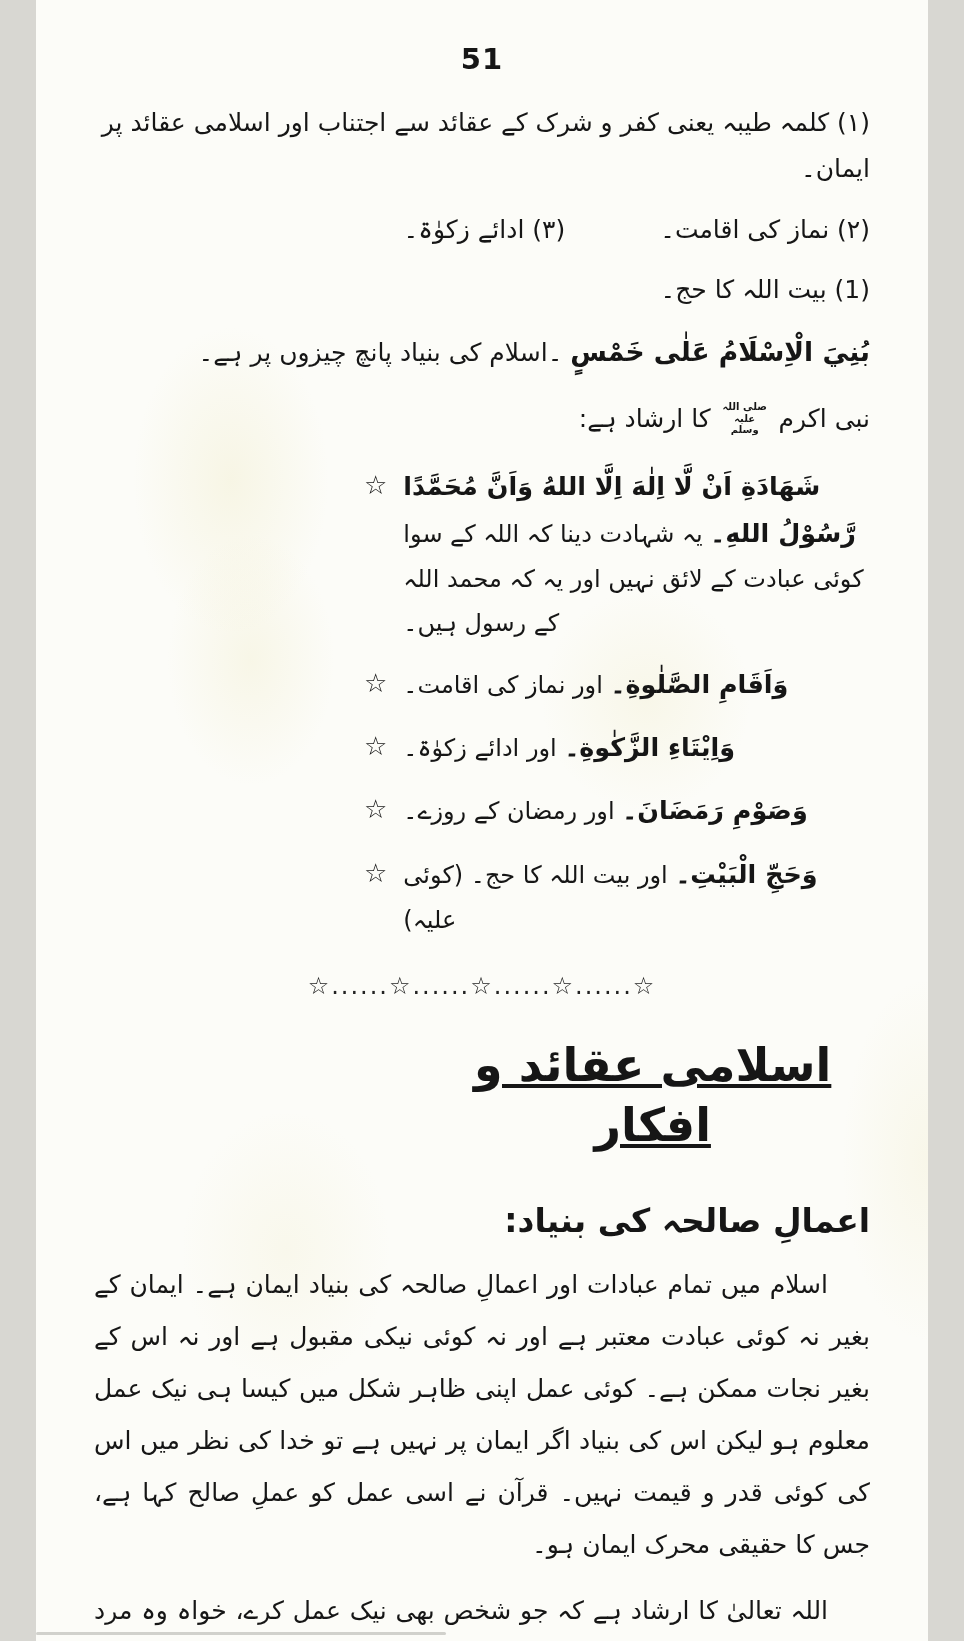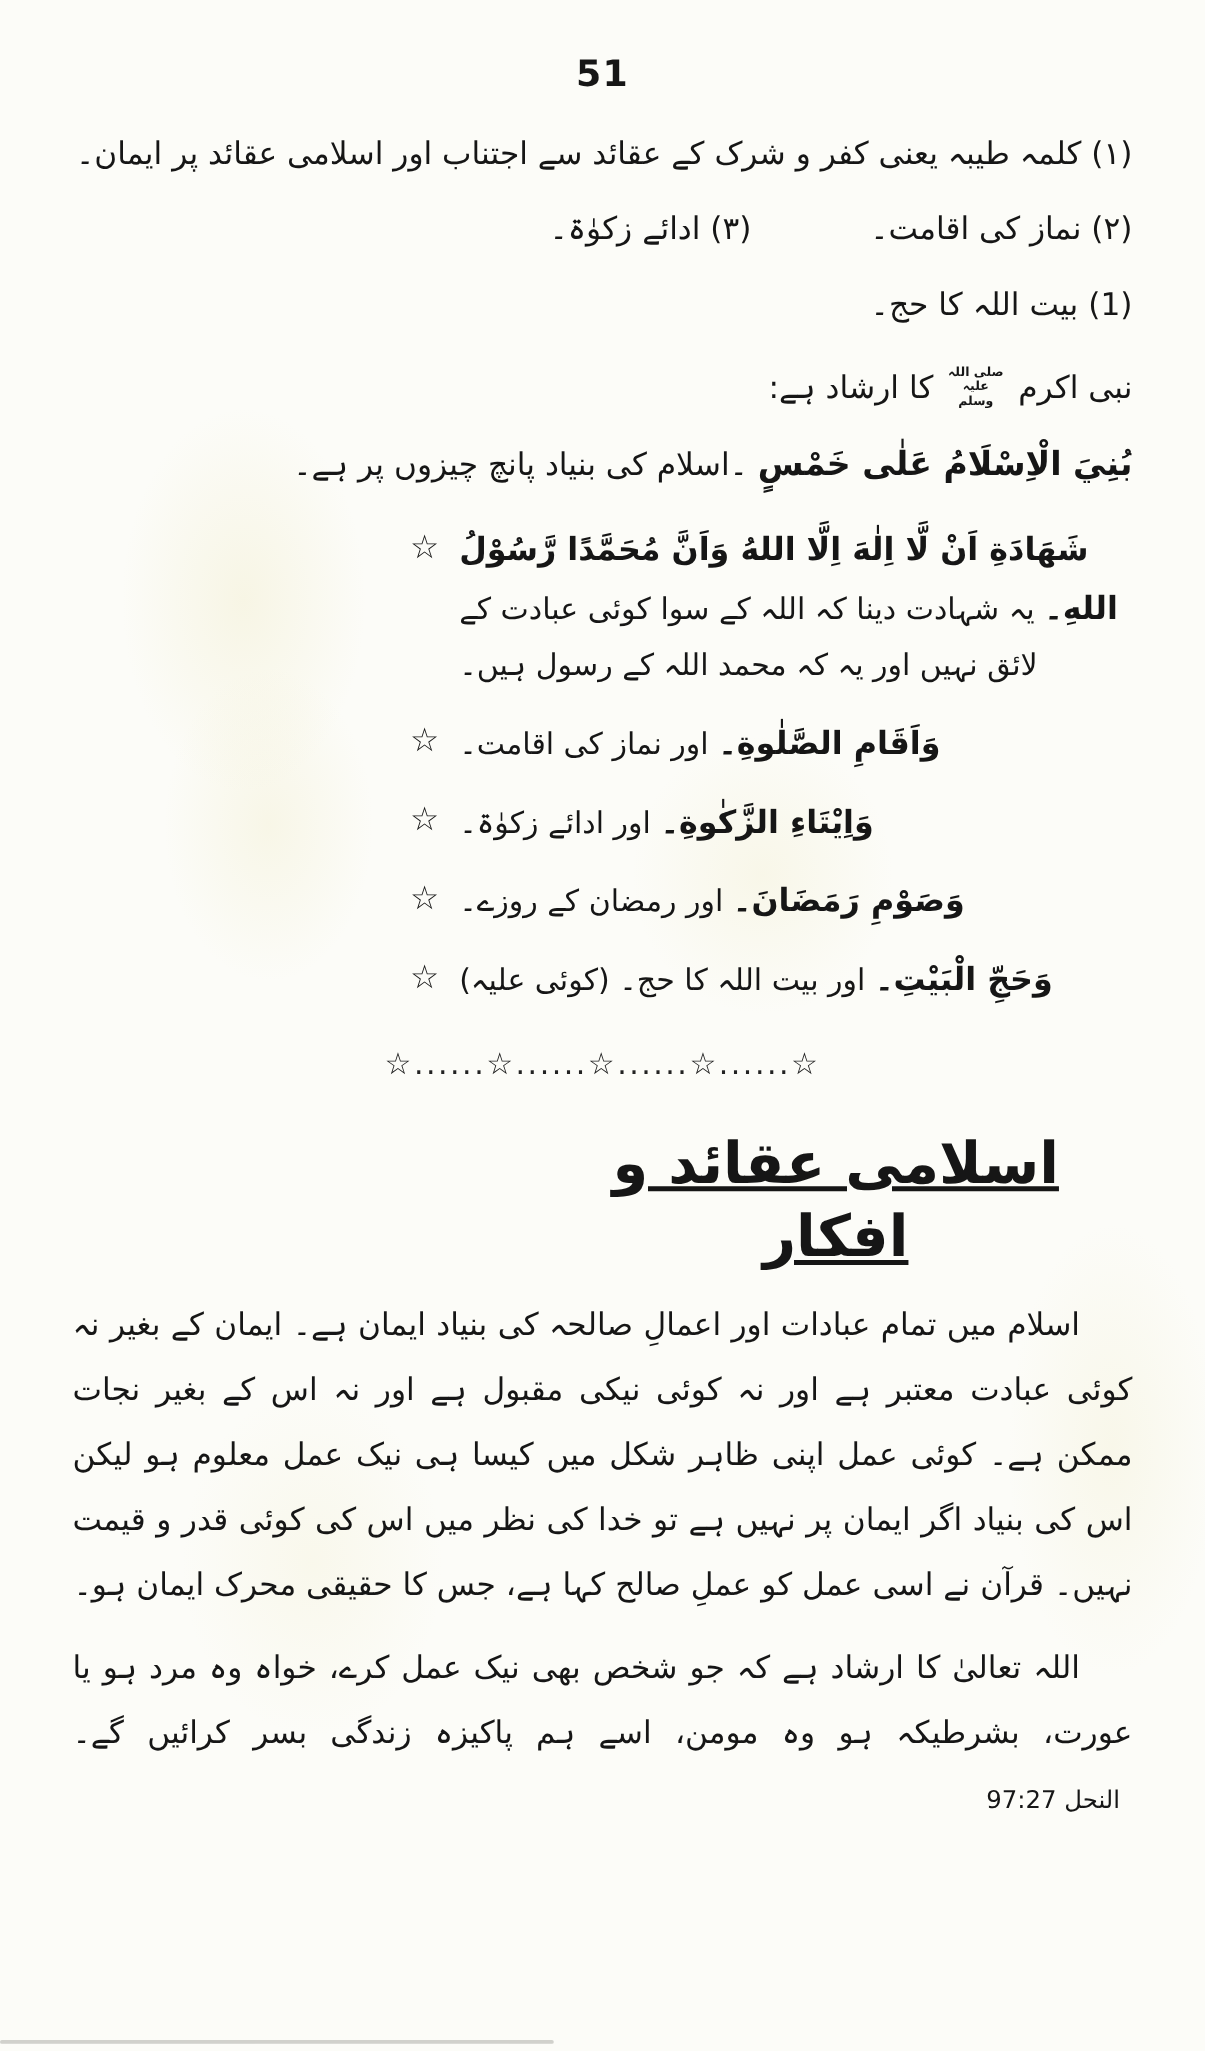--- a/index.html
+++ b/index.html
@@ -2,21 +2,21 @@
 <html lang="ur" dir="rtl"><head>
 <meta charset="utf-8">
 <style>
   html, body { margin: 0; padding: 0; }
   body {
     width: 964px;
     background: #d8d7d2;
     font-family: "DejaVu Sans", sans-serif;
   }
   .page {
-    width: 964px;
+    width: 892px;
     height: 1641px;
     margin: 0 auto;
     background-color: #fcfcf8;
     background-image:
       radial-gradient(140px 220px at 195px 480px, rgba(222,210,128,0.16), transparent 70%),
       radial-gradient(120px 180px at 215px 660px, rgba(222,210,128,0.14), transparent 70%),
       radial-gradient(150px 160px at 610px 700px, rgba(222,210,128,0.13), transparent 70%),
       radial-gradient(120px 260px at 890px 1160px, rgba(222,210,128,0.12), transparent 70%),
       radial-gradient(150px 200px at 250px 1250px, rgba(222,210,128,0.10), transparent 70%);
     color: #161616;
@@ -130,31 +130,31 @@
 
     <div class="pillar-row">
       <span class="pillar">(۲) نماز کی اقامت۔</span>
       <span class="pillar">(۳) ادائے زکوٰۃ۔</span>
     </div>
 
     <div class="pillar-row">
       <span class="pillar">(1) بیت اللہ کا حج۔</span>
     </div>
 
+    <p class="line hadith-main">
+      <span class="arabic">بُنِيَ الْاِسْلَامُ عَلٰى خَمْسٍ</span>
+      <span>۔اسلام کی بنیاد پانچ چیزوں پر ہے۔</span>
+    </p>
+
     <p class="line hadith-intro">
       <span>نبی اکرم</span>
       <span class="saw">صلی اللہ علیہ وسلم</span>
       <span>کا ارشاد ہے:</span>
     </p>
 
-    <p class="line hadith-main">
-      <span class="arabic">بُنِيَ الْاِسْلَامُ عَلٰى خَمْسٍ</span>
-      <span>۔اسلام کی بنیاد پانچ چیزوں پر ہے۔</span>
-    </p>
-
     <div class="hadith-list">
 
       <div class="hadith-item">
         <span class="star">☆</span>
         <div class="itext">
           <span class="arabic">شَهَادَةِ اَنْ لَّا اِلٰهَ اِلَّا اللهُ وَاَنَّ مُحَمَّدًا رَّسُوْلُ اللهِ۔</span>
           <span class="urdu">یہ شہادت دینا کہ اللہ کے سوا کوئی عبادت کے لائق نہیں اور یہ کہ محمد اللہ کے رسول ہیں۔</span>
         </div>
       </div>
 
@@ -189,20 +189,21 @@
           <span class="urdu">اور بیت اللہ کا حج۔ (کوئی علیہ)</span>
         </div>
       </div>
 
     </div>
 
     <div class="divider">☆......☆......☆......☆......☆</div>
 
     <h1 class="heading">اسلامی عقائد و افکار</h1>
 
+    <h2 class="subheading">اعمالِ صالحہ کی بنیاد:</h2>
 
     <p class="para">اسلام میں تمام عبادات اور اعمالِ صالحہ کی بنیاد ایمان ہے۔ ایمان کے بغیر نہ کوئی عبادت معتبر ہے اور نہ کوئی نیکی مقبول ہے اور نہ اس کے بغیر نجات ممکن ہے۔ کوئی عمل اپنی ظاہر شکل میں کیسا ہی نیک عمل معلوم ہو لیکن اس کی بنیاد اگر ایمان پر نہیں ہے تو خدا کی نظر میں اس کی کوئی قدر و قیمت نہیں۔ قرآن نے اسی عمل کو عملِ صالح کہا ہے، جس کا حقیقی محرک ایمان ہو۔</p>
 
     <p class="para">
       <span>اللہ تعالیٰ کا ارشاد ہے کہ جو شخص بھی نیک عمل کرے، خواہ وہ مرد ہو یا عورت، بشرطیکہ ہو وہ مومن، اسے ہم پاکیزہ زندگی بسر کرائیں گے۔</span>
       <span class="citation">النحل 97:27</span>
     </p>
 
   </div>
 </div>

